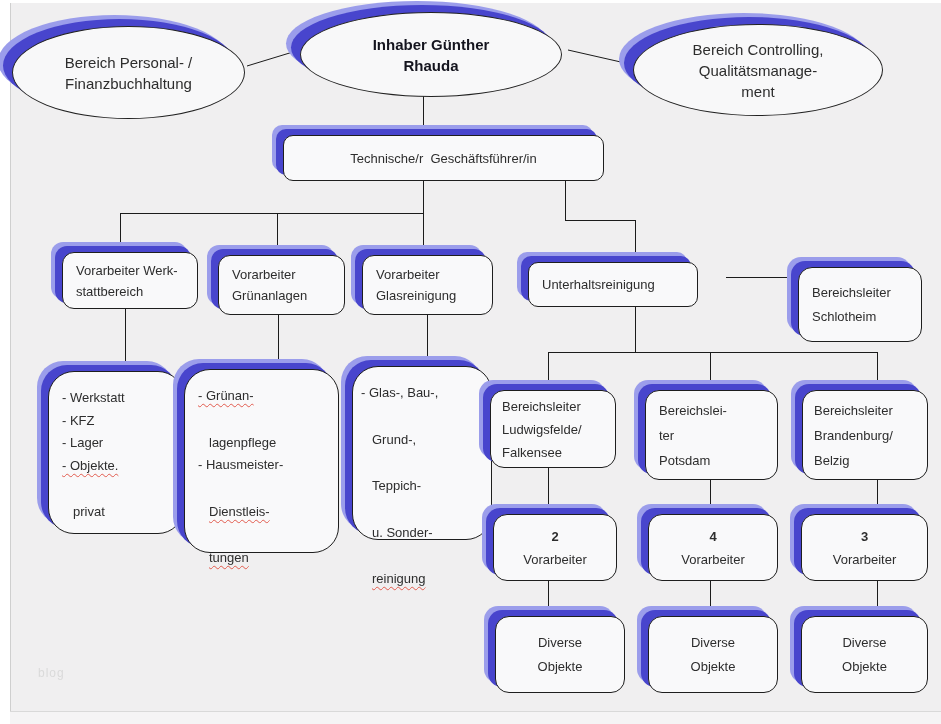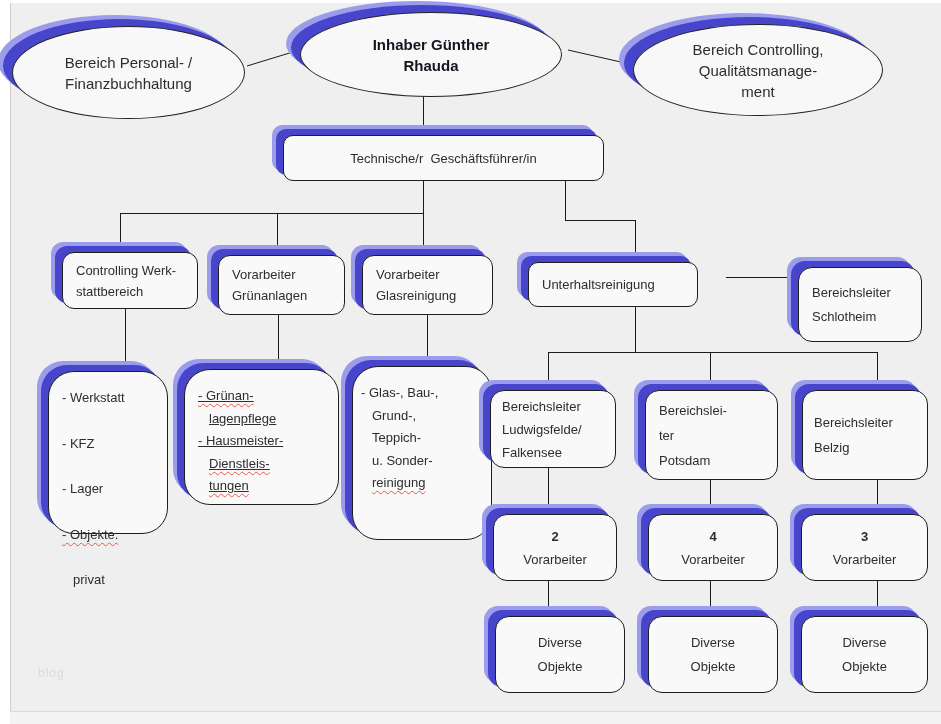--- a/index.html
+++ b/index.html
@@ -40,38 +40,38 @@
 
   .list{
     border-radius:26px;justify-content:flex-start;
     padding-top:15px;line-height:22.5px;
   }
   .sq{
     text-decoration:underline;text-decoration-style:wavy;
     text-decoration-color:#e25b4e;text-decoration-thickness:1px;
     text-underline-offset:3px;
   }
-  .ind{padding-left:11px;}
+  .ind{padding-left:11px;margin-top:24px;}
   .b{font-weight:bold;}
 
   
   .e1{left:12px;top:26px;width:233px;height:93px;}
   .e2{left:300px;top:12px;width:262px;height:85px;font-weight:bold;color:#14141e;}
   .e3{left:633px;top:24px;width:250px;height:92px;}
 
   .tb{left:283px;top:135px;width:321px;height:46px;border-radius:10px;white-space:pre;}
 
   .b1{left:62px;top:252px;width:136px;height:57px;}
   .b2{left:218px;top:255px;width:127px;height:60px;}
   .b3{left:362px;top:255px;width:131px;height:60px;}
   .b4{left:528px;top:262px;width:170px;height:45px;border-radius:10px;}
   .b5{left:798px;top:267px;width:124px;height:75px;border-radius:14px;line-height:24px;}
 
-  .l1{left:48px;top:371px;width:120px;height:163px;gap:23px;}
-  .l2{left:184px;top:369px;width:155px;height:136px;text-decoration:underline;}
+  .l1{left:48px;top:371px;width:136px;height:163px;}
+  .l2{left:184px;top:369px;width:155px;height:184px;}
   .l3{left:352px;top:366px;width:140px;height:174px;padding-left:8px;}
 
   .c1{left:490px;top:390px;width:126px;height:78px;border-radius:14px;padding-left:11px;line-height:23px;}
   .c2{left:645px;top:390px;width:133px;height:90px;border-radius:14px;padding-left:13px;line-height:25px;}
   .c3{left:802px;top:390px;width:126px;height:90px;border-radius:14px;padding-left:11px;line-height:25px;}
 
   .v1{left:493px;top:514px;width:124px;height:67px;border-radius:14px;line-height:23px;}
   .v2{left:648px;top:514px;width:130px;height:67px;border-radius:14px;line-height:23px;}
   .v3{left:801px;top:514px;width:127px;height:67px;border-radius:14px;line-height:23px;}
 
@@ -137,21 +137,21 @@
   </div>
 <div class="ellipse e3">
     <div>Bereich Controlling,</div>
     <div>Qualitätsmanage-</div>
     <div>ment</div>
   </div>
 
 <div class="node tb center"><div>Technische/r  Geschäftsführer/in</div></div>
 
 <div class="node b1 leftpad">
-    <div>Controlling Werk-</div>
+    <div>Vorarbeiter Werk-</div>
     <div>stattbereich</div>
   </div>
 <div class="node b2 leftpad">
     <div>Vorarbeiter</div>
     <div>Grünanlagen</div>
   </div>
 <div class="node b3 leftpad">
     <div>Vorarbeiter</div>
     <div>Glasreinigung</div>
   </div>
@@ -190,20 +190,21 @@
     <div>Ludwigsfelde/</div>
     <div>Falkensee</div>
   </div>
 <div class="node c2">
     <div>Bereichslei-</div>
     <div>ter</div>
     <div>Potsdam</div>
   </div>
 <div class="node c3">
     <div>Bereichsleiter</div>
+    <div>Brandenburg/</div>
     <div>Belzig</div>
   </div>
 
 <div class="node v1 center">
     <div class="b">2</div>
     <div>Vorarbeiter</div>
   </div>
 <div class="node v2 center">
     <div class="b">4</div>
     <div>Vorarbeiter</div>

